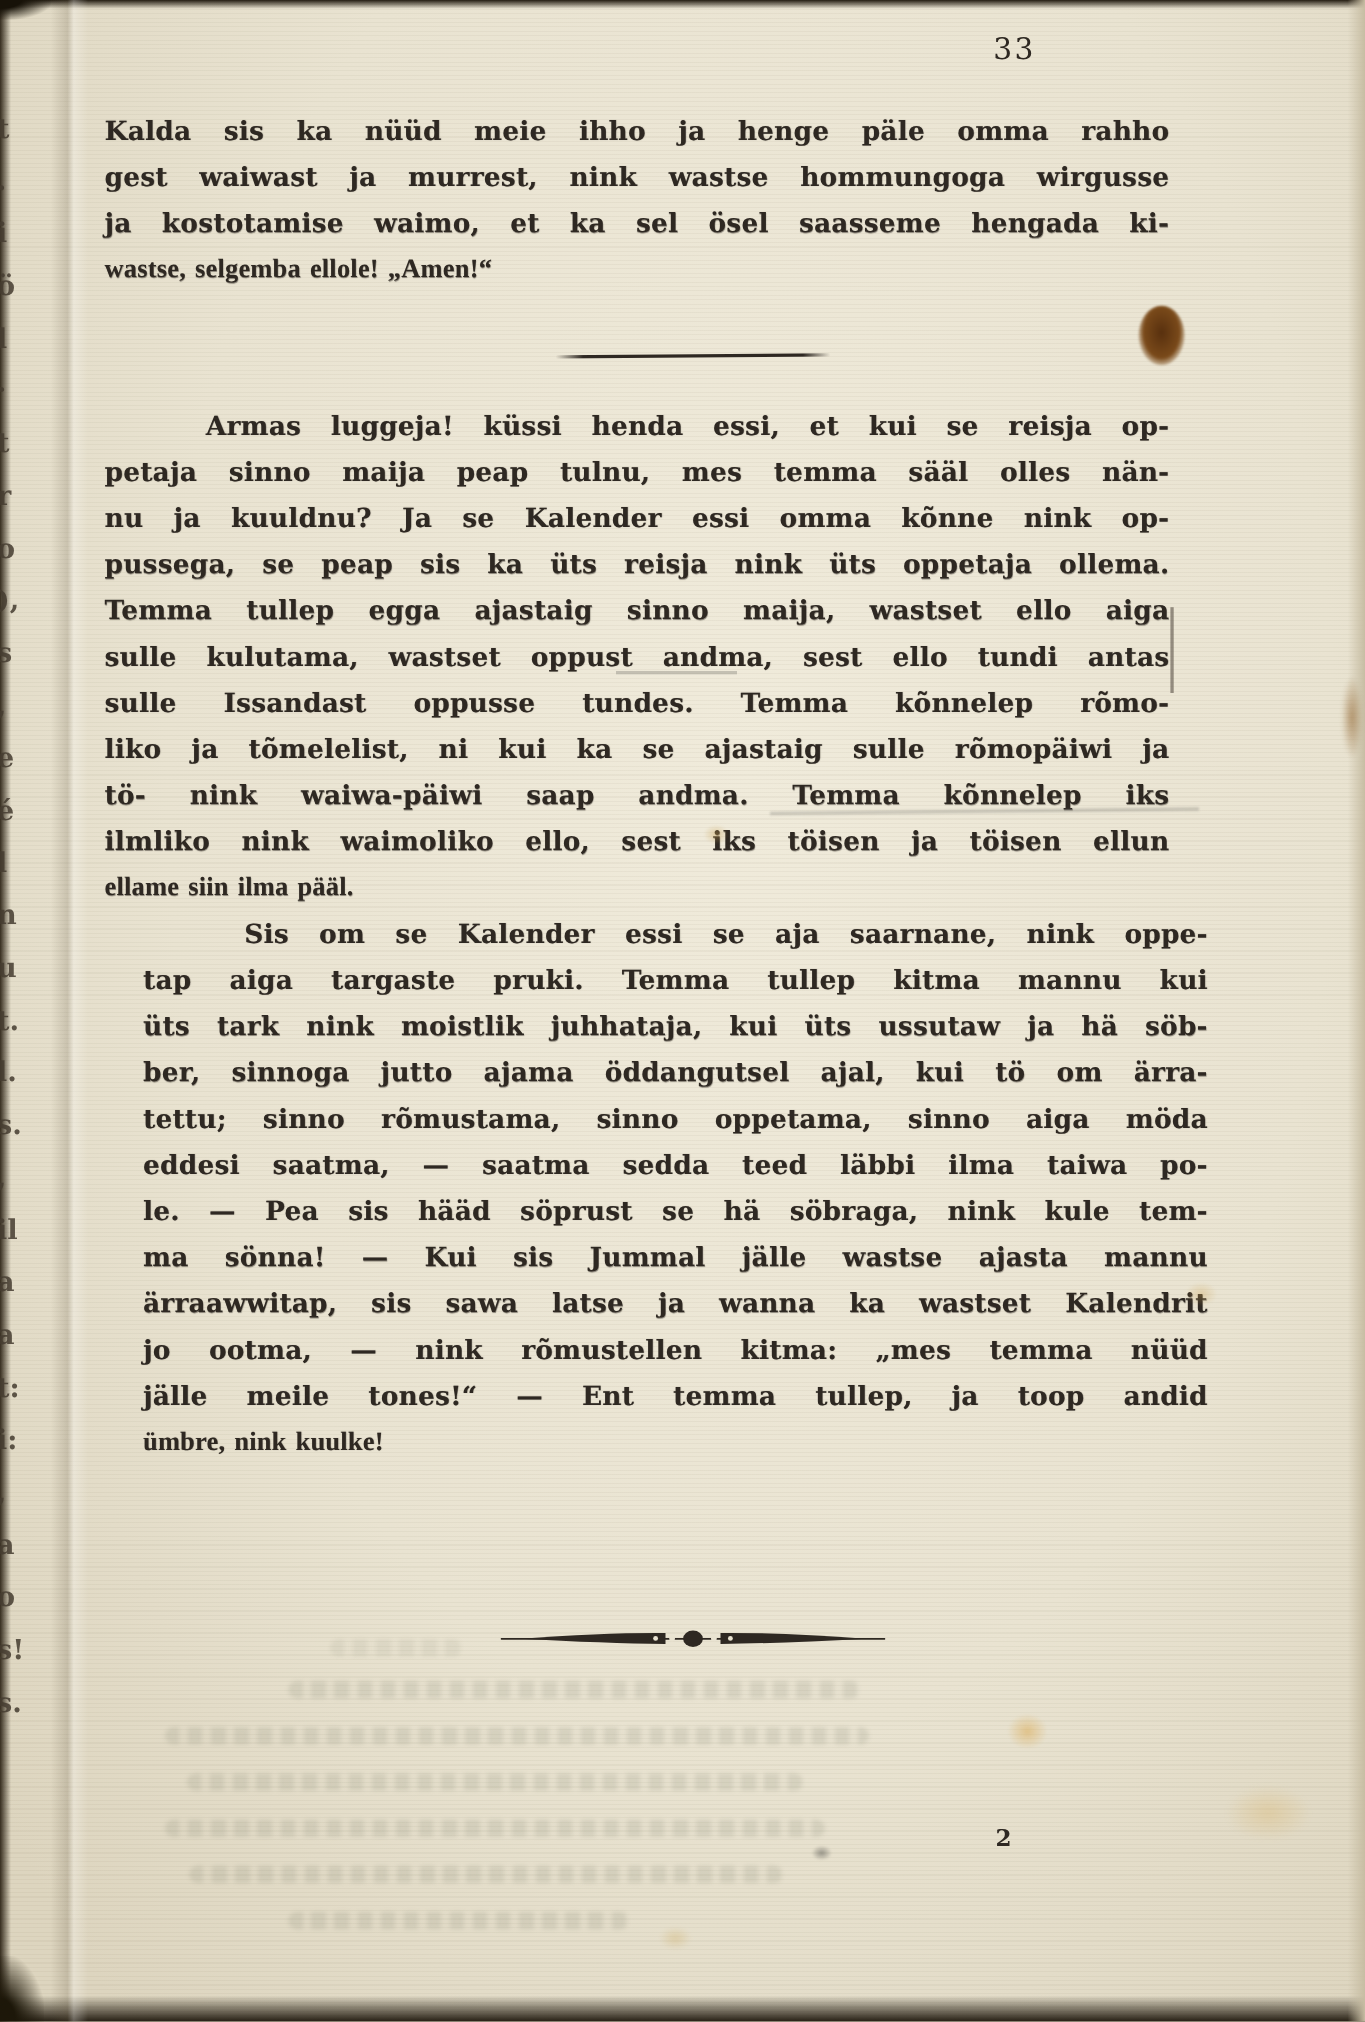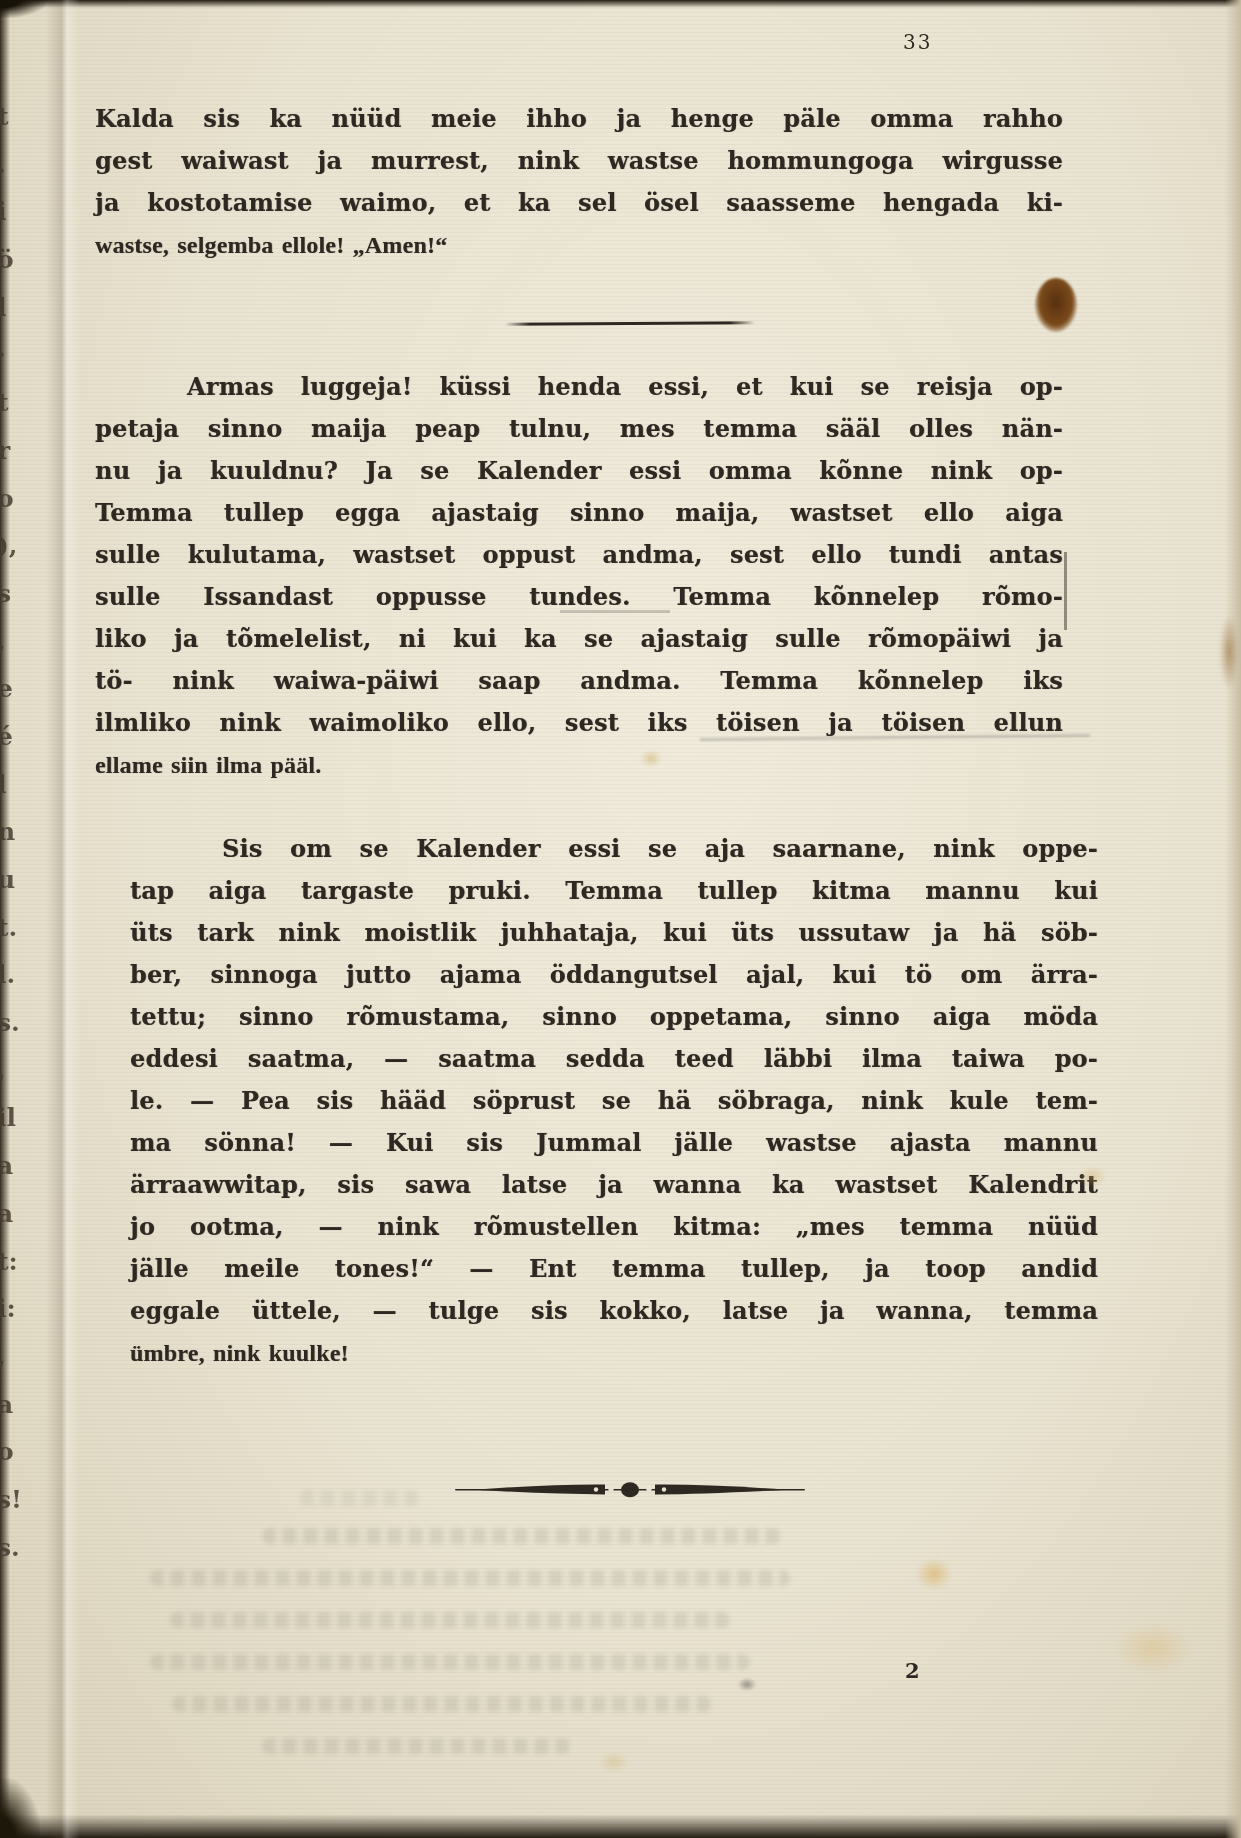--- a/index.html
+++ b/index.html
@@ -40,21 +40,21 @@
     position:absolute;left:2px;top:104px;height:1456px;width:26px;
     display:flex;flex-direction:column;justify-content:space-between;
     align-items:flex-start;
   }
   .frag{
     font-weight:bold;font-size:25px;line-height:1;color:#453c30;opacity:.85;
     transform:translateX(-5px);letter-spacing:0;
   }
   
   .page-number{
-    position:absolute;left:903px;top:30px;font-size:20px;letter-spacing:2px;
+    position:absolute;left:903px;top:30px;font-size:27px;letter-spacing:2px;
     font-weight:normal;
   }
   .signature-mark{
     position:absolute;left:905px;top:1658px;font-size:21px;font-weight:bold;
   }
   
   .para{
     position:absolute;left:95px;width:968px;
     font-size:24px;font-weight:bold;line-height:42px;
     letter-spacing:0.2px;word-spacing:2px;
@@ -166,20 +166,21 @@
       <div class="line">ja kostotamise waimo, et ka sel ösel saasseme hengada ki-</div>
       <div class="line">wastse, selgemba ellole!  „Amen!“</div>
     </div>
 
   <div class="rule-divider"></div>
 
   <div class="para p2 indent">
       <div class="line">Armas luggeja! küssi henda essi, et kui se reisja op-</div>
       <div class="line">petaja sinno maija peap tulnu, mes temma sääl olles nän-</div>
       <div class="line">nu ja kuuldnu? Ja se Kalender essi omma kõnne nink op-</div>
+      <div class="line">pussega, se peap sis ka üts reisja nink üts oppetaja ollema.</div>
       <div class="line">Temma tullep egga ajastaig sinno maija, wastset ello aiga</div>
       <div class="line">sulle kulutama, wastset oppust andma, sest ello tundi antas</div>
       <div class="line">sulle Issandast oppusse tundes.  Temma kõnnelep rõmo-</div>
       <div class="line">liko ja tõmelelist, ni kui ka se ajastaig sulle rõmopäiwi ja</div>
       <div class="line">tö- nink waiwa-päiwi saap andma.  Temma kõnnelep iks</div>
       <div class="line">ilmliko nink waimoliko ello, sest iks töisen ja töisen ellun</div>
       <div class="line">ellame siin ilma pääl.</div>
     </div>
 
   <div class="para p3 indent">
@@ -187,21 +188,20 @@
       <div class="line">tap aiga targaste pruki.  Temma tullep kitma mannu kui</div>
       <div class="line">üts tark nink moistlik juhhataja, kui üts ussutaw ja hä söb-</div>
       <div class="line">ber, sinnoga jutto ajama öddangutsel ajal, kui tö om ärra-</div>
       <div class="line">tettu; sinno rõmustama, sinno oppetama, sinno aiga möda</div>
       <div class="line">eddesi saatma, — saatma sedda teed läbbi ilma taiwa po-</div>
       <div class="line">le. — Pea sis hääd söprust se hä söbraga, nink kule tem-</div>
       <div class="line">ma sönna! — Kui sis Jummal jälle wastse ajasta mannu</div>
       <div class="line">ärraawwitap, sis sawa latse ja wanna ka wastset Kalendrit</div>
       <div class="line">jo ootma, — nink rõmustellen kitma: „mes temma nüüd</div>
       <div class="line">jälle meile tones!“ — Ent temma tullep, ja toop andid</div>
-      <div class="line">eggale üttele, — tulge sis kokko, latse ja wanna, temma</div>
       <div class="line">ümbre, nink kuulke!</div>
     </div>
 
   <svg class="ornament" viewBox="0 0 350 24" xmlns="http://www.w3.org/2000/svg">
     <g fill="#2e2822" stroke="none">
       <rect x="0" y="11" width="350" height="1.6" rx="0.8"></rect>
       <path d="M18,11.8 Q95,6 150,6.5 L150,16.5 Q95,16 18,11.8 Z"></path>
       <path d="M332,11.8 Q255,6 200,6.5 L200,16.5 Q255,16 332,11.8 Z"></path>
       <ellipse cx="175" cy="11.8" rx="9" ry="7.5"></ellipse>
       <circle cx="156" cy="11.5" r="2.6" fill="#e9e3d1"></circle>

